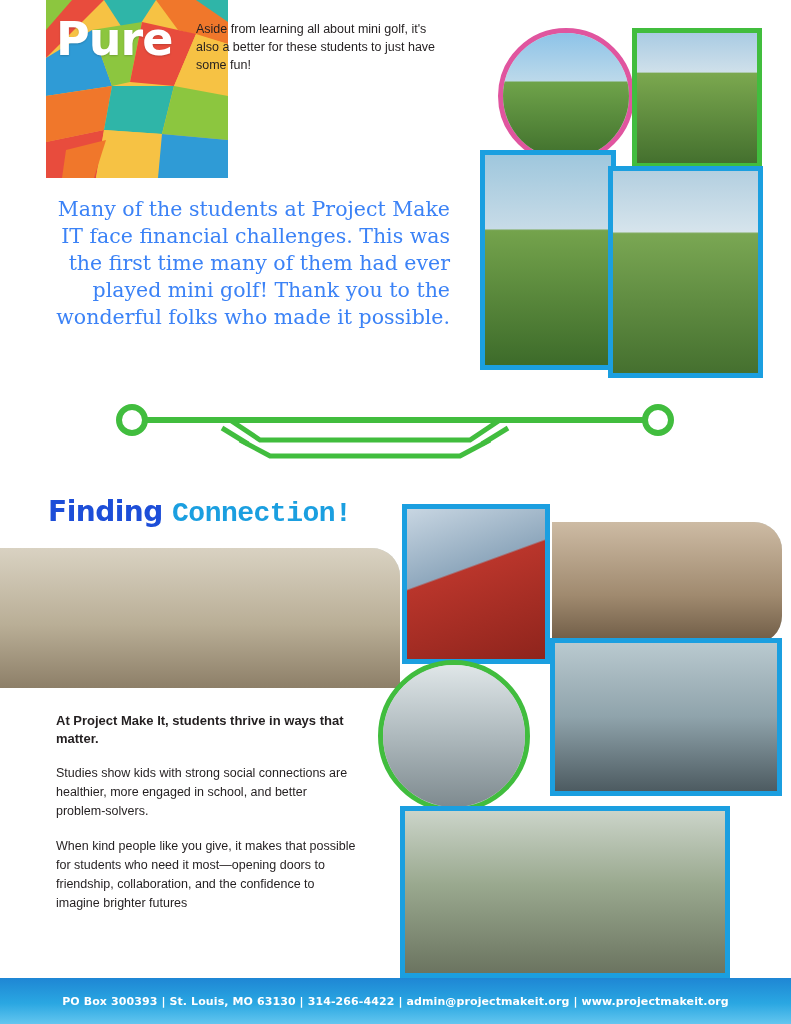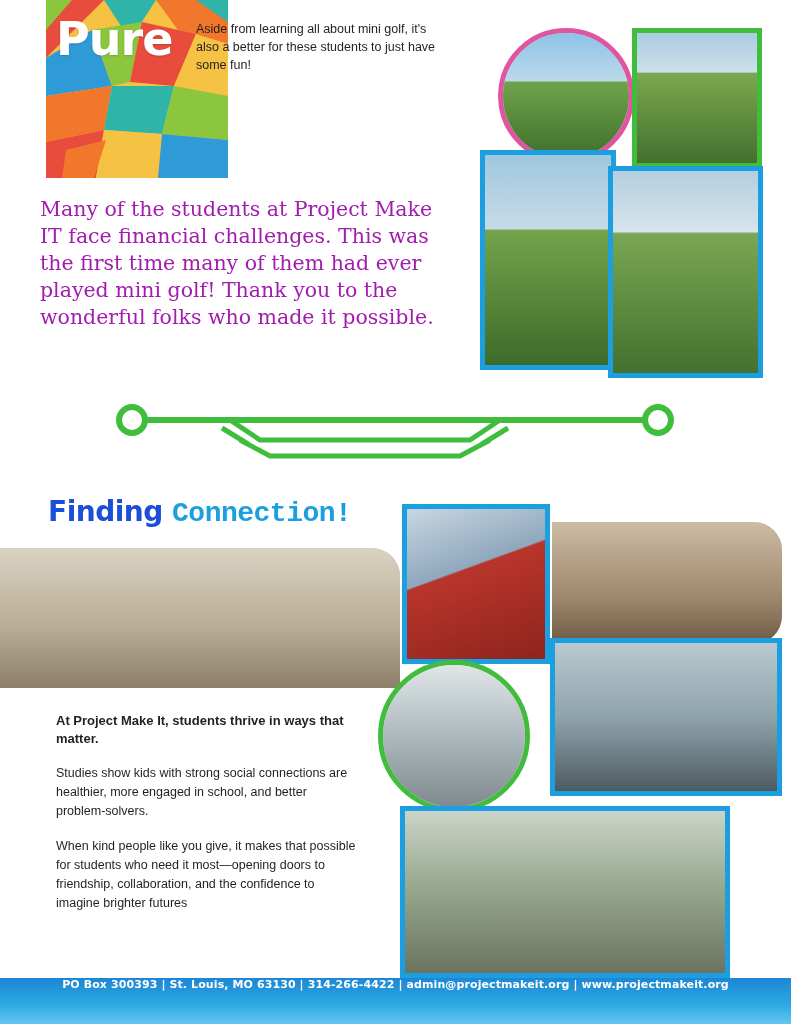--- a/index.html
+++ b/index.html
@@ -46,25 +46,25 @@
     line-height: 18px;
     color: #231f20;
   }
   .top-copy p { margin: 0 0 16px 0; }
 
   
   .script-block {
     position: absolute;
     left: 40px; top: 196px;
     width: 410px;
-    color: #a21caf;
+    color: #3b82f6;
     font-family: "DejaVu Serif", serif;
     font-size: 20.5px;
     line-height: 27px;
-    text-align: left;
+    text-align: right;
     font-style: normal;
   }
 
   
   .divider {
     position: absolute;
     left: 110px; top: 398px;
     width: 580px; height: 70px;
   }
 
@@ -91,21 +91,21 @@
   }
   .body-copy p { margin: 0 0 16px 0; }
   .body-copy p.lead { font-weight: bold; font-size: 13px; line-height: 18px; }
 
   
   .footer {
     position: absolute;
     left: 0; bottom: 0;
     width: 791px; height: 46px;
     background: linear-gradient(180deg, #1e86d4 0%, #2aa7e2 55%, #63c6ef 100%);
-    display: flex; align-items: flex-start; justify-content: center;
+    display: flex; align-items: center; justify-content: center;
   }
   .footer-text {
     color: #ffffff;
     font-family: "DejaVu Sans", sans-serif;
     font-weight: bold;
     font-size: 11px;
     letter-spacing: 0.1px;
   }
 
   

